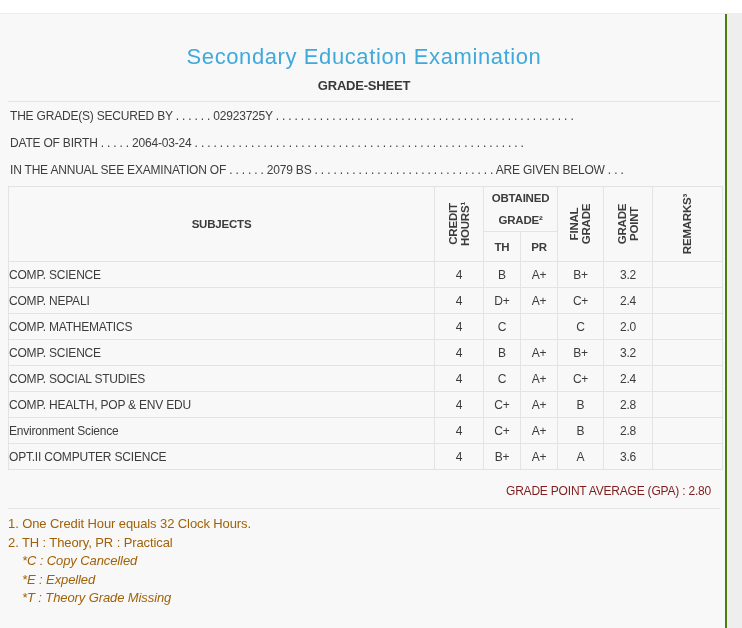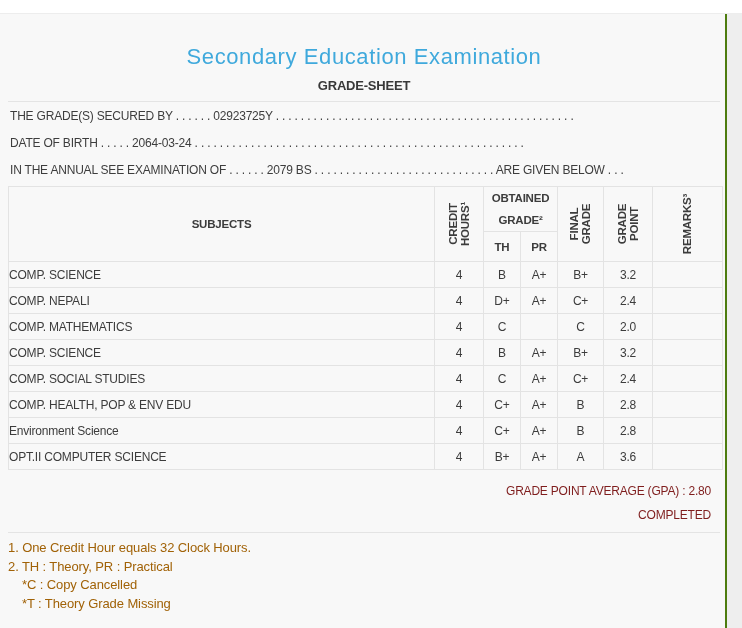--- a/index.html
+++ b/index.html
@@ -71,21 +71,21 @@
     font-size: 12px; letter-spacing: -0.2px; color: #7f1d1d;
   }
   .gpa-line { margin-top: 14px; }
   .status-line { margin-top: 10px; }
   .rule2 { border: none; border-top: 1px solid #e4e4e4; margin: 10px 0 0 0; }
   .footnotes { padding-top: 6px; }
   .fn {
     font-size: 13px; color: #a16207; line-height: 18.5px;
     letter-spacing: -0.1px; white-space: nowrap;
   }
-  .fn.sub { padding-left: 14px; }
+  .fn.sub { padding-left: 14px; font-style: italic; }
 </style>
 </head>
 <body>
 
 <div class="screen">
   <div class="topbar"></div>
 
   <div class="card">
 
     <h1 class="page-title">Secondary Education Examination</h1>
@@ -220,25 +220,25 @@
           <td>B+</td>
           <td>A+</td>
           <td>A</td>
           <td>3.6</td>
           <td></td>
         </tr>
       </tbody>
     </table>
 
     <div class="gpa-line">GRADE POINT AVERAGE (GPA) : 2.80</div>
-    <div class="status-line">COMPLETED</div>
 
     <hr class="rule2">
 
     <div class="footnotes">
       <div class="fn">1. One Credit Hour equals 32 Clock Hours.</div>
       <div class="fn">2. TH : Theory, PR : Practical</div>
       <div class="fn sub">*C : Copy Cancelled</div>
+      <div class="fn sub">*E : Expelled</div>
       <div class="fn sub">*T : Theory Grade Missing</div>
     </div>
 
   </div>
 </div>
 
 </body></html>

